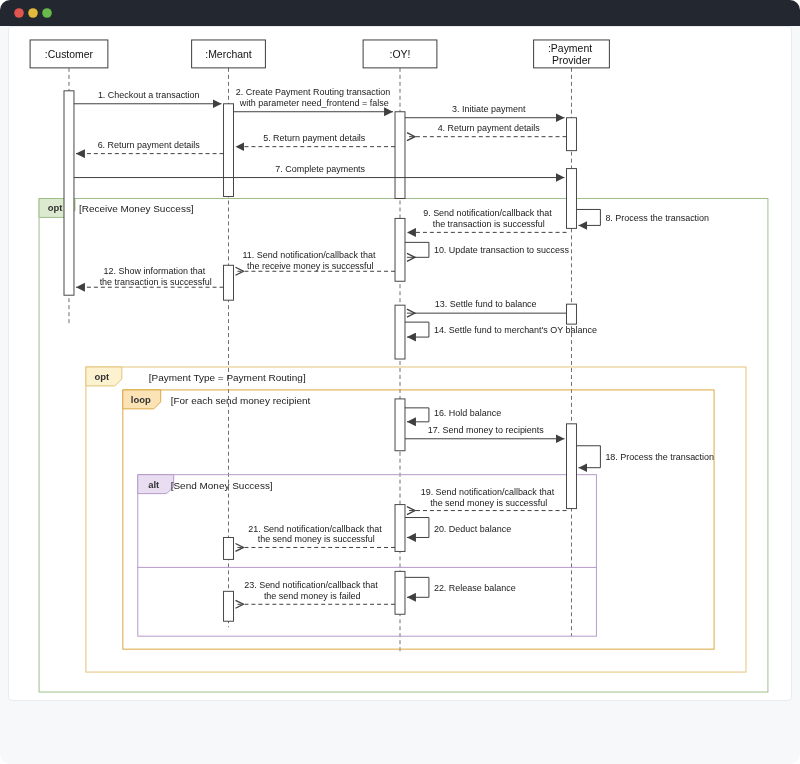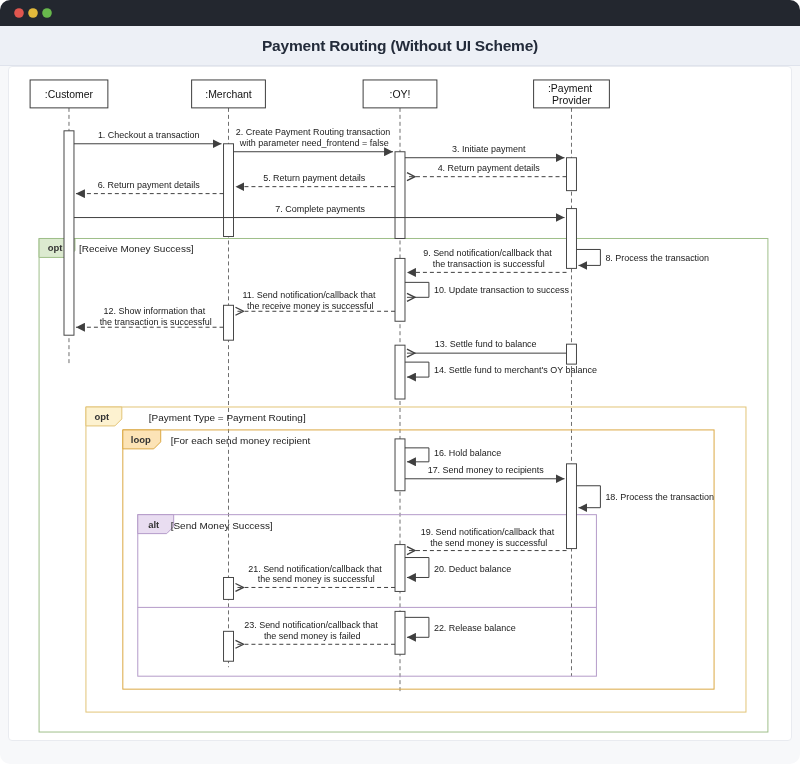--- a/index.html
+++ b/index.html
@@ -28,23 +28,20 @@
 <div class="window">
 
   <div class="titlebar" style="background: rgb(35, 39, 47);">
     <svg width="48" height="14">
       <circle cx="7" cy="7" r="4.8" fill="#e0564f"></circle>
       <circle cx="21" cy="7" r="4.8" fill="#e2b93b"></circle>
       <circle cx="35" cy="7" r="4.8" fill="#68b84c"></circle>
     </svg>
   </div>
 
-  <div class="titleband" style="background: rgb(237, 240, 246);">
-    <h1>Payment Routing (Without UI Scheme)</h1>
-  </div>
 
   <div class="canvas" style="background: rgb(255, 255, 255);">
     <svg viewBox="0 0 784 675" width="782" height="673">
       <defs>
         <marker id="af" viewBox="0 0 10 10" refX="10" refY="5" markerWidth="9" markerHeight="9" orient="auto">
           <path d="M0,0 L10,5 L0,10 Z" fill="#3f3f3f"></path>
         </marker>
         <marker id="ao" viewBox="0 0 10 10" refX="9" refY="5" markerWidth="10" markerHeight="10" orient="auto">
           <path d="M9,1 L1,5 L9,9" fill="none" stroke="#3f3f3f" stroke-width="1.3"></path>
         </marker>

